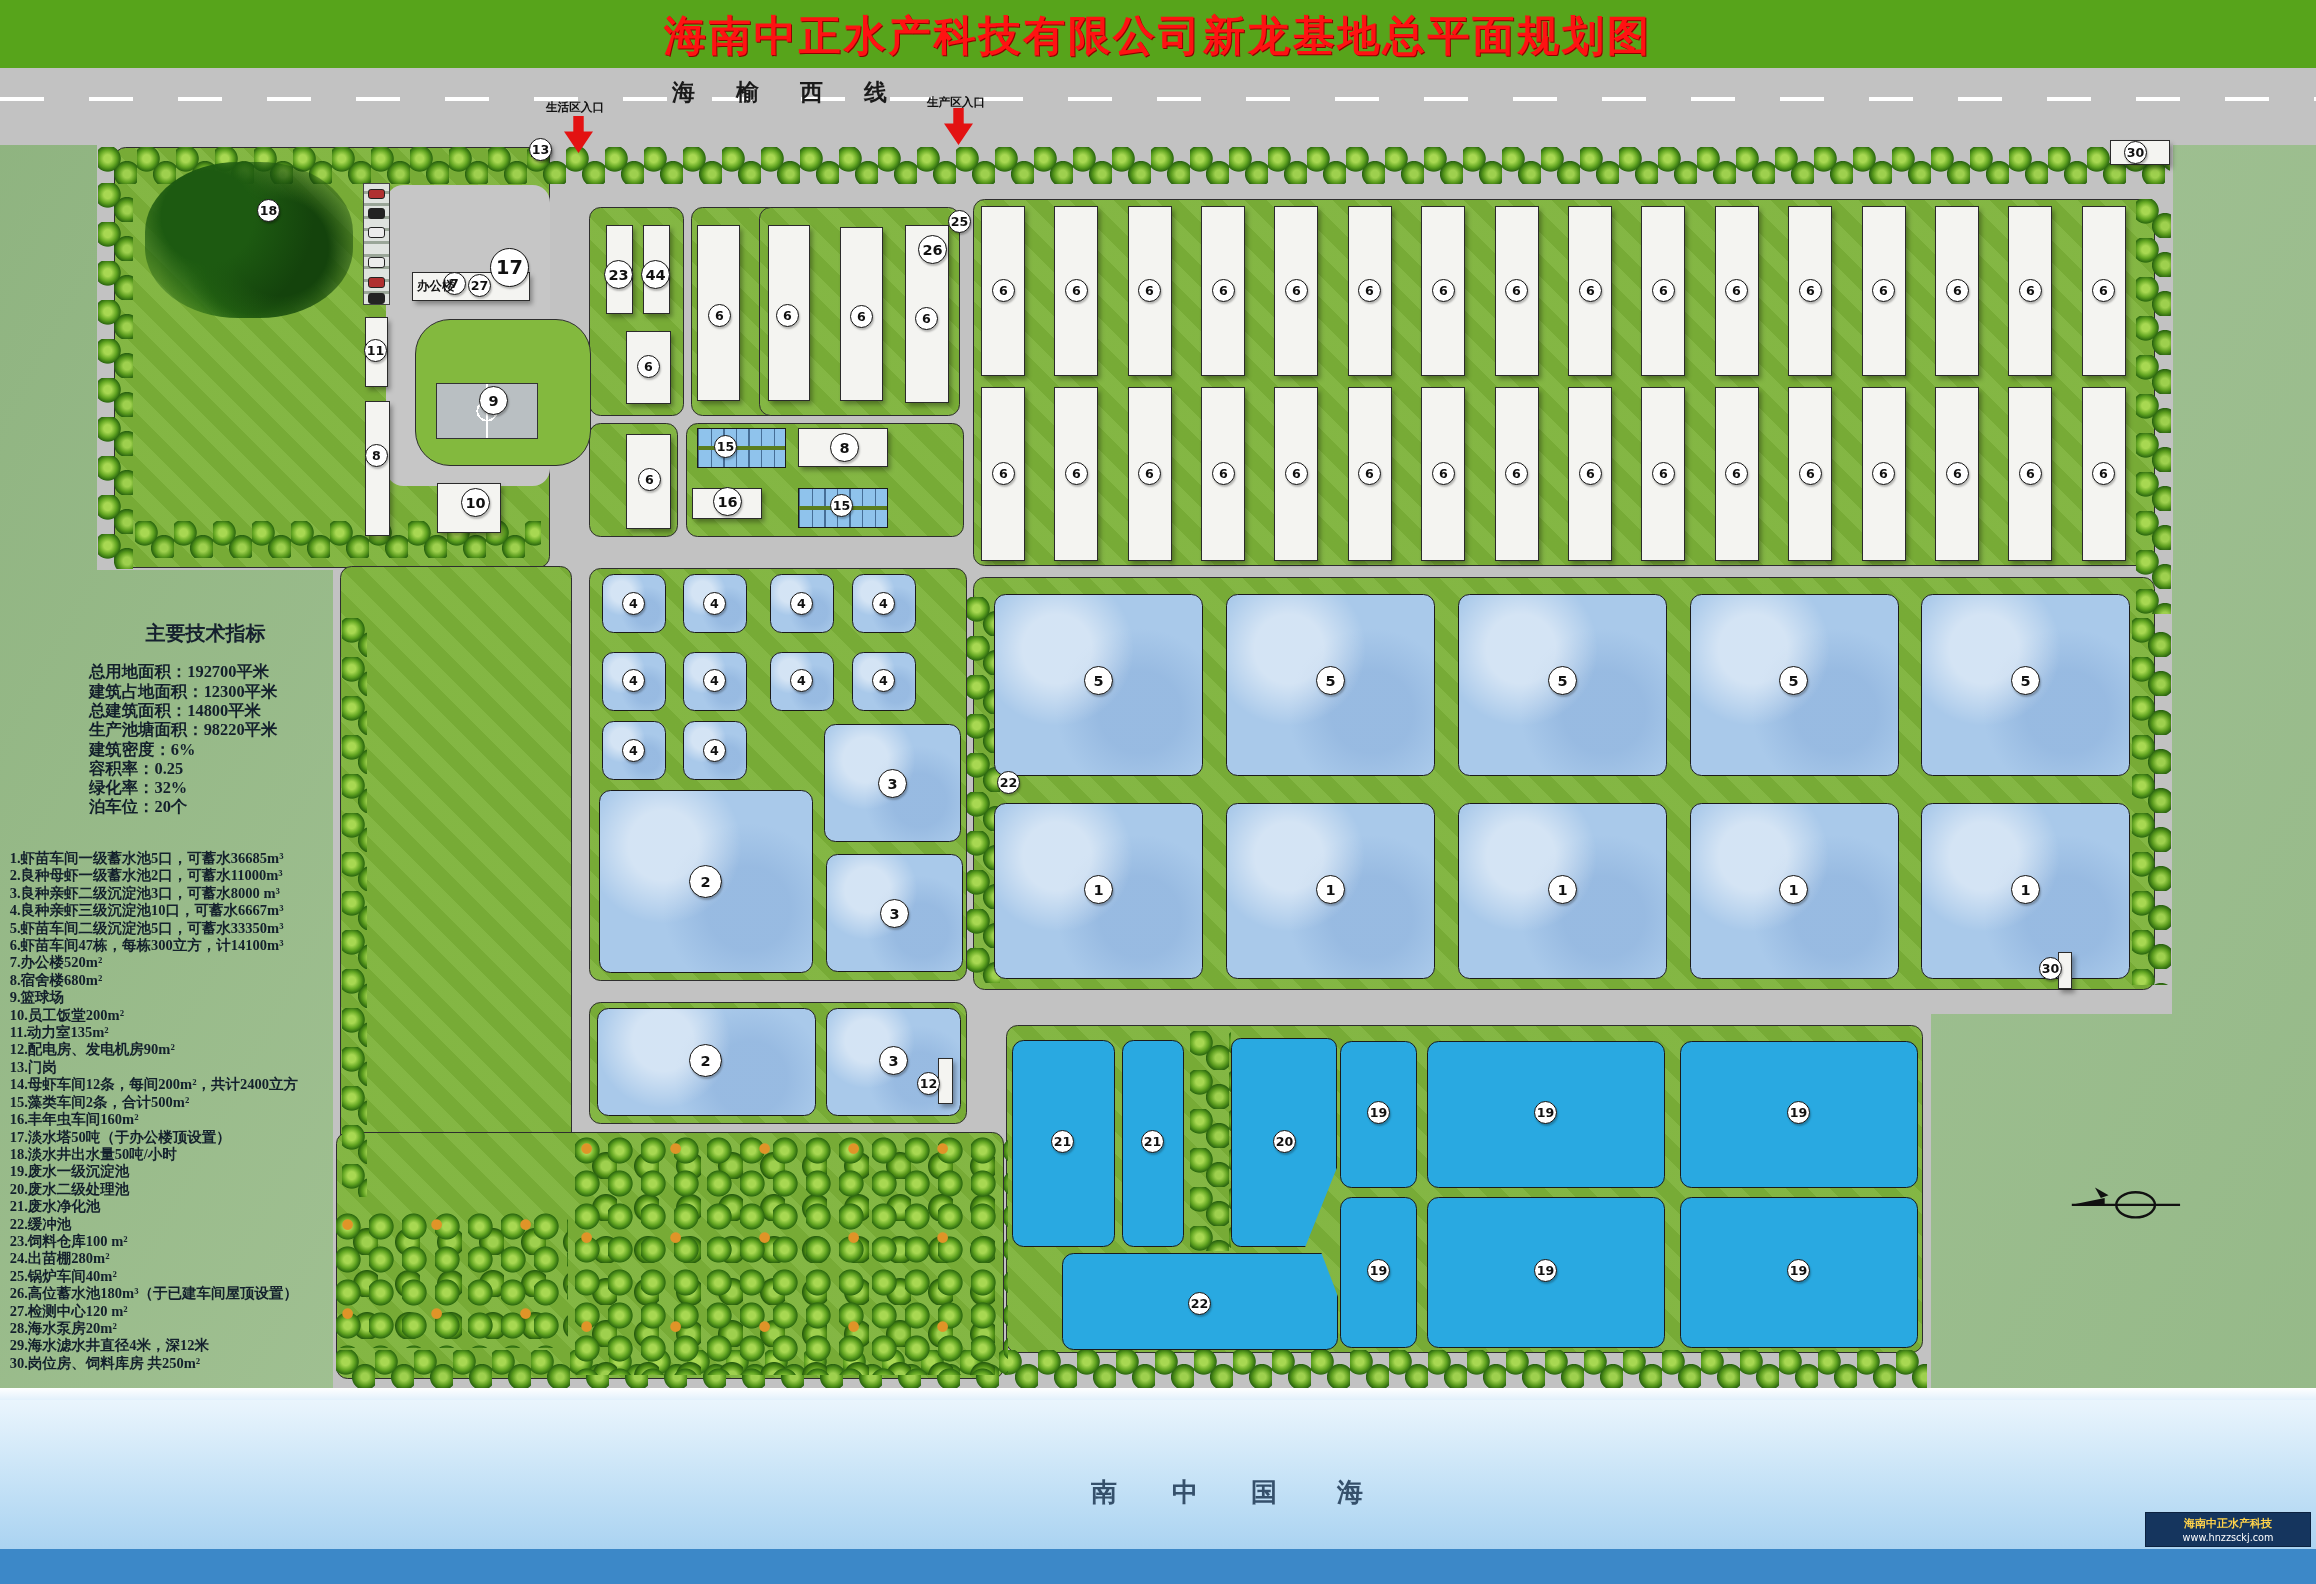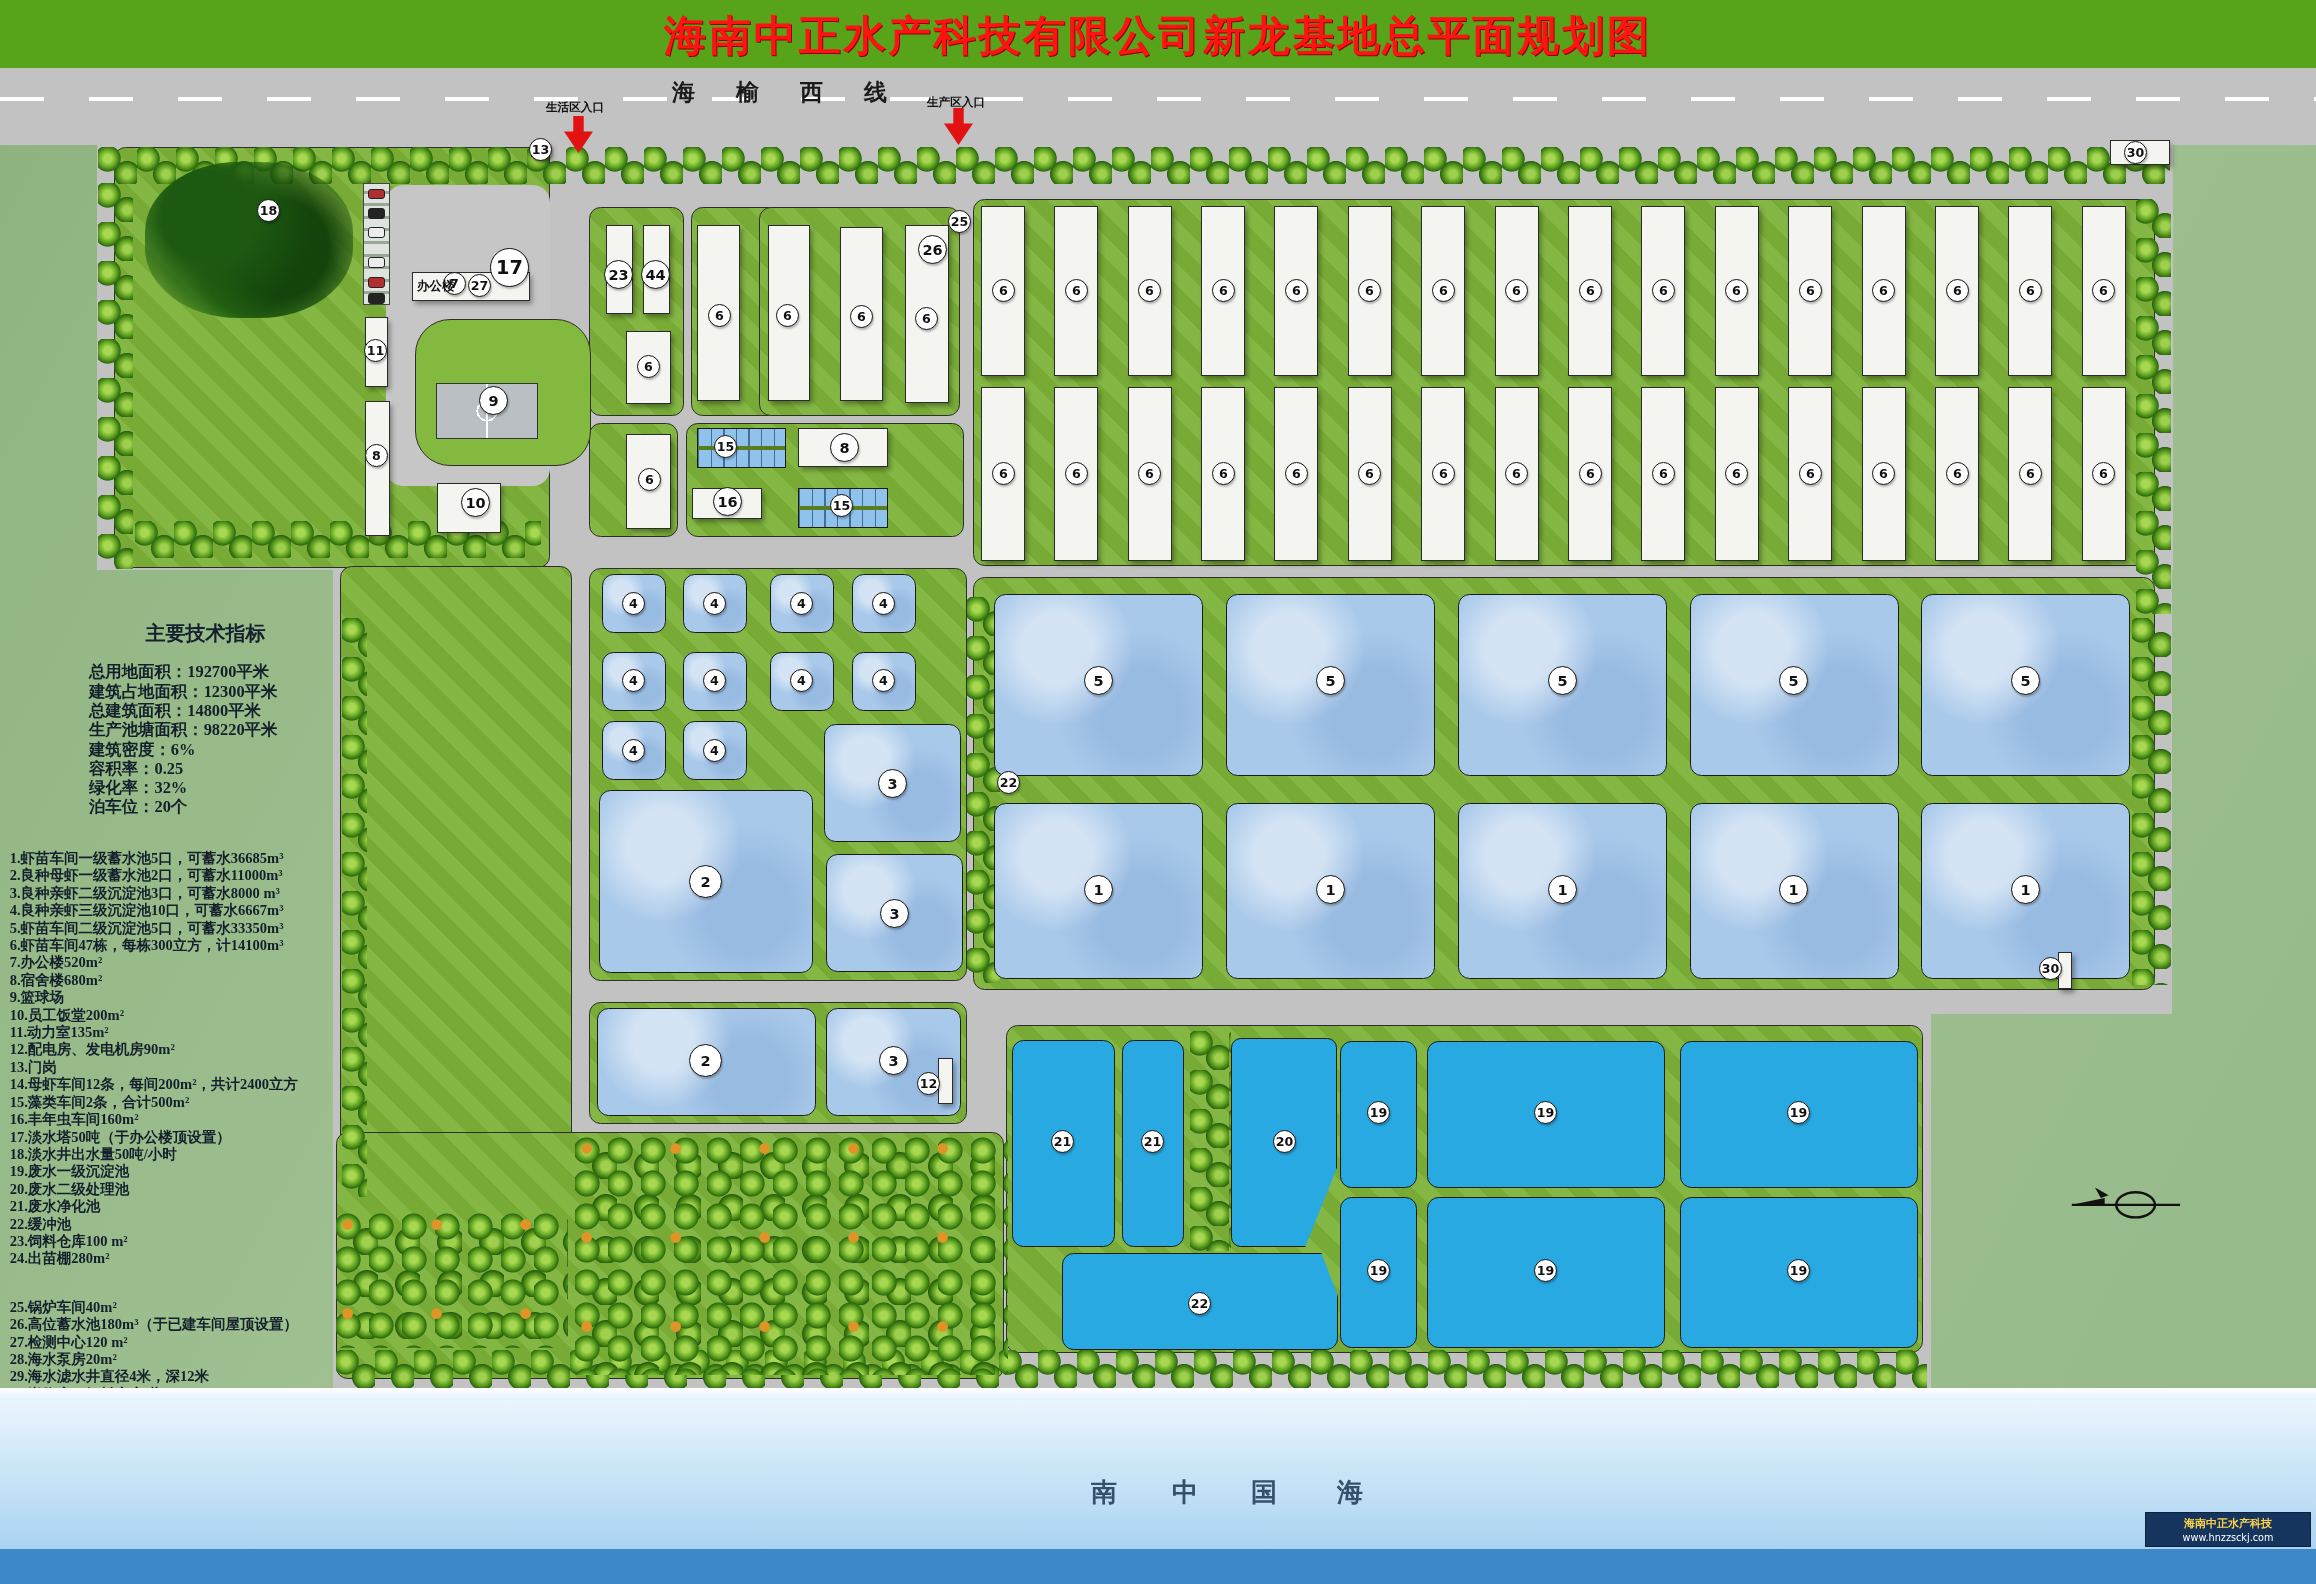--- a/index.html
+++ b/index.html
@@ -357,21 +357,21 @@
       <div class="leg-line" style="position: relative;">15.藻类车间2条，合计500m²</div>
       <div class="leg-line" style="position: relative;">16.丰年虫车间160m²</div>
       <div class="leg-line" style="position: relative;">17.淡水塔50吨（于办公楼顶设置）</div>
       <div class="leg-line" style="position: relative;">18.淡水井出水量50吨/小时</div>
       <div class="leg-line" style="position: relative;">19.废水一级沉淀池</div>
       <div class="leg-line" style="position: relative;">20.废水二级处理池</div>
       <div class="leg-line" style="position: relative;">21.废水净化池</div>
       <div class="leg-line" style="position: relative;">22.缓冲池</div>
       <div class="leg-line" style="position: relative;">23.饲料仓库100 m²</div>
       <div class="leg-line" style="position: relative;">24.出苗棚280m²</div>
-      <div class="leg-line" style="position: relative; margin-top: 31px;">25.锅炉车间40m²</div>
+      <div class="leg-line" style="position: relative;">25.锅炉车间40m²</div>
       <div class="leg-line" style="position: relative;">26.高位蓄水池180m³（于已建车间屋顶设置）</div>
       <div class="leg-line" style="position: relative;">27.检测中心120 m²</div>
       <div class="leg-line" style="position: relative;">28.海水泵房20m²</div>
       <div class="leg-line" style="position: relative;">29.海水滤水井直径4米，深12米</div>
       <div class="leg-line" style="position: relative;">30.岗位房、饲料库房 共250m²</div>
     </div>
 
   <div class="beach" id="beach" style="left: 0px; top: 1388px; width: 2316px; height: 13.5px;"></div>
   <div class="sea" id="seaA" style="left: 0px; top: 1400px; width: 2316px; height: 184px;"></div>
   <div class="seabar" id="seaB" style="left: 0px; top: 1549px; width: 2316px; height: 36px;"></div>

